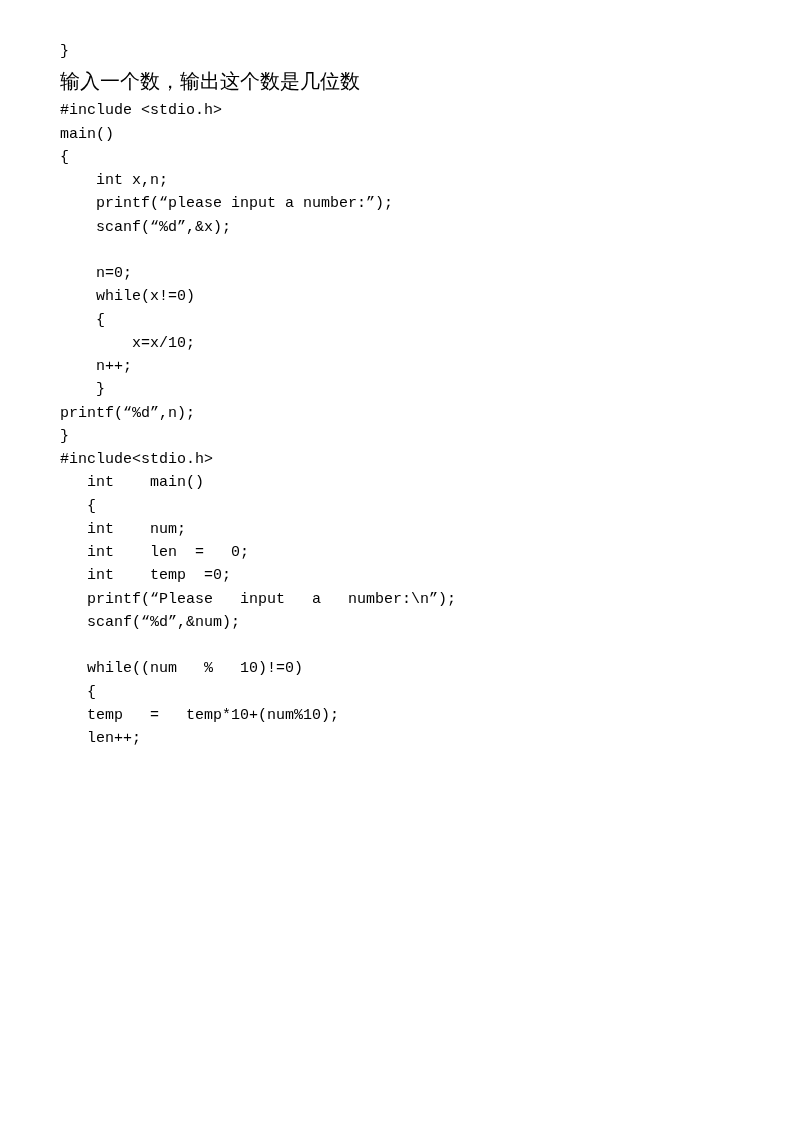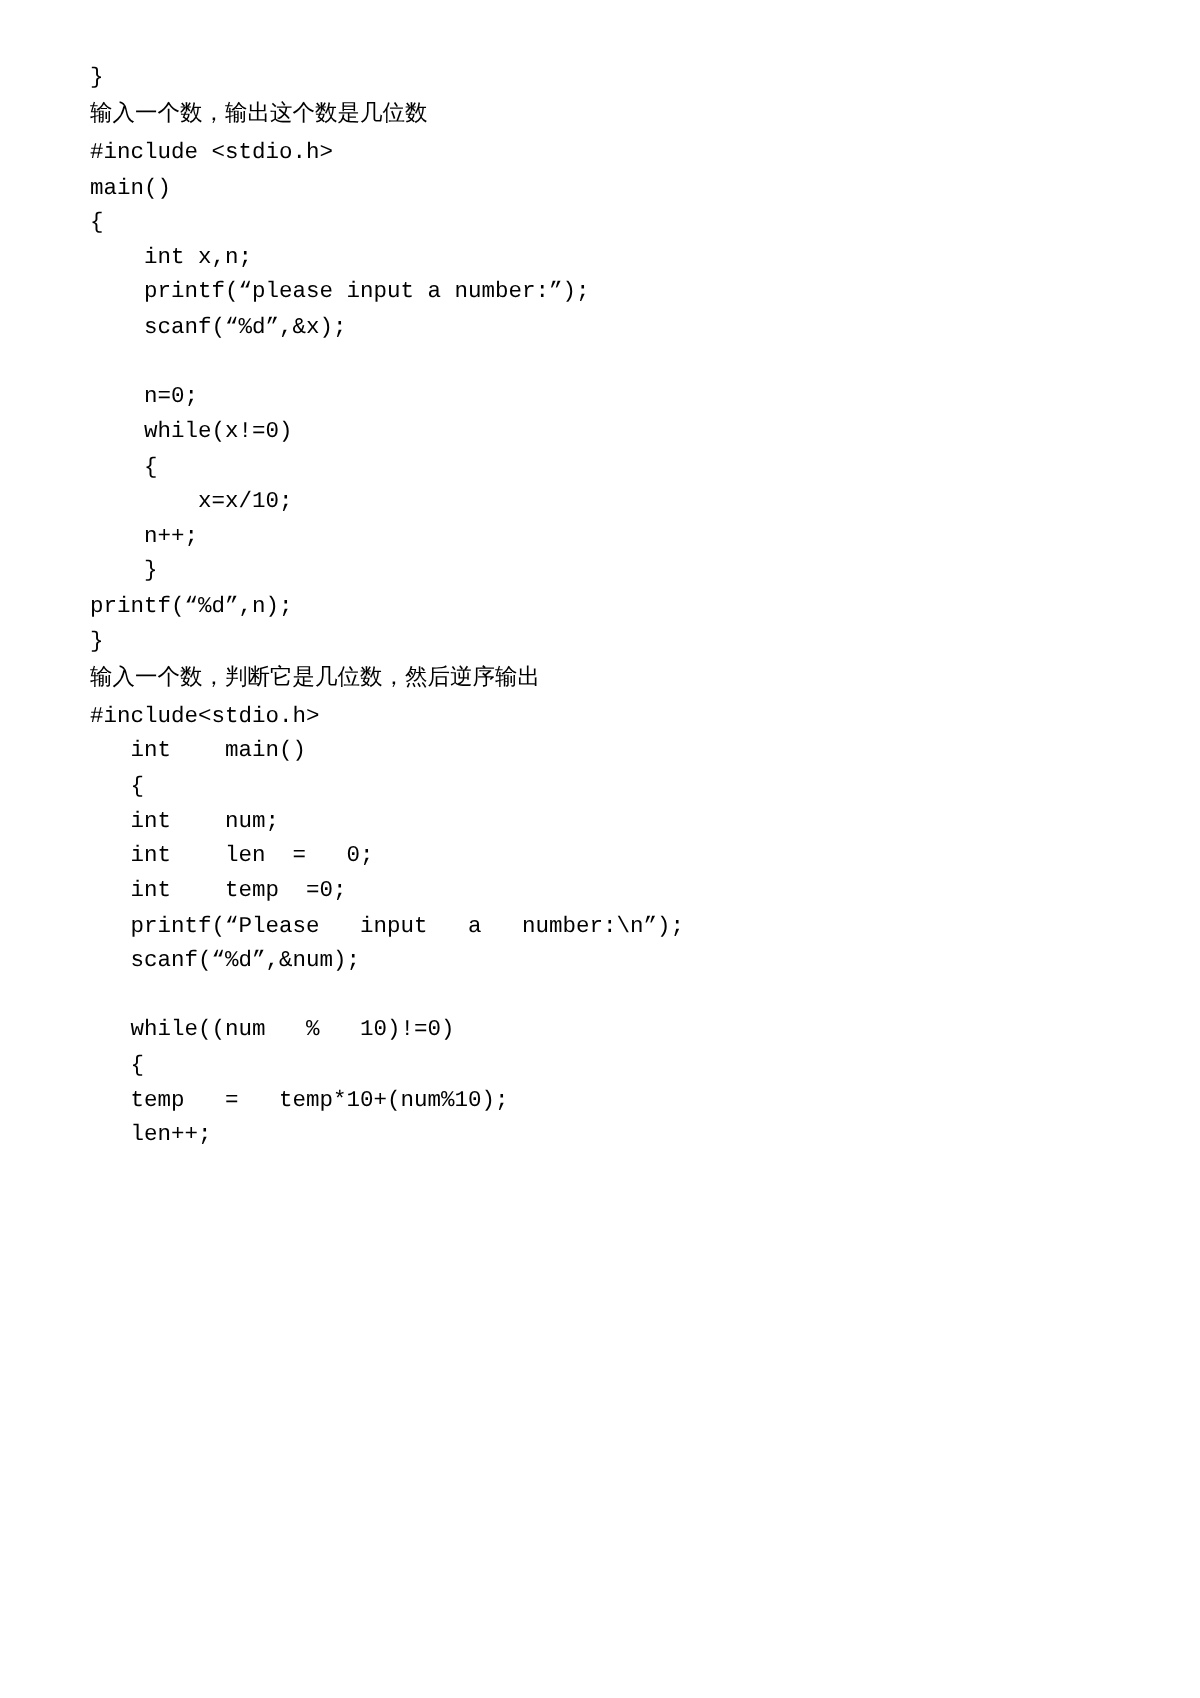--- a/index.html
+++ b/index.html
@@ -19,21 +19,21 @@
 
     .code-block {
       white-space: pre;
       font-family: 'Courier New', Courier, monospace;
       font-size: 15px;
       line-height: 1.55;
     }
 
     .text-line {
       font-family: 'SimSun', 'STSong', serif;
-      font-size: 15px;
+      font-size: 20px;
       line-height: 1.8;
       color: #000000;
     }
   </style>
 </head>
 <body>
 
 <div>
   <div>
     <div class="code-block">}</div>
@@ -50,21 +50,20 @@
 
     n=0;
     while(x!=0)
     {
         x=x/10;
     n++;
     }
 printf(“%d”,n);
 }</div>
 
-  <div class="text-line">输入一个数，判断它是几位数，然后逆序输出</div>
 
   <div class="code-block">#include&lt;stdio.h&gt;
    int    main()
    {
    int    num;
    int    len  =   0;
    int    temp  =0;
    printf(“Please   input   a   number:\n”);
    scanf(“%d”,&amp;num);
 

